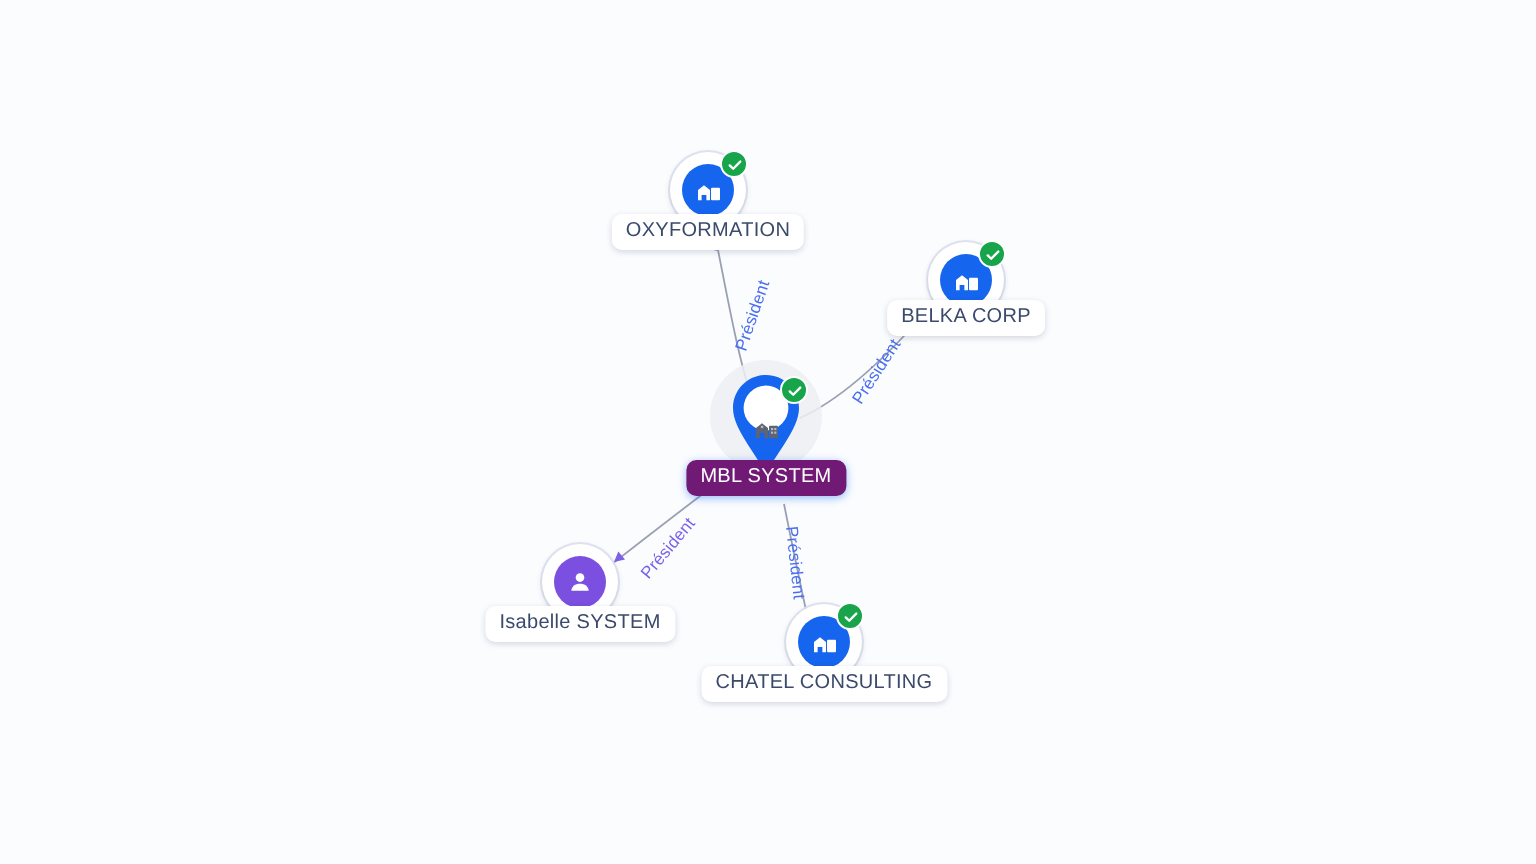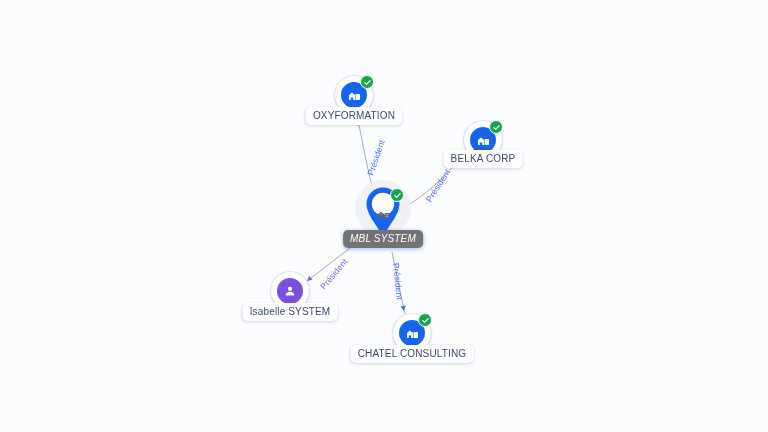--- a/index.html
+++ b/index.html
@@ -63,25 +63,24 @@
     background:#ffffff;
     color:#3b4a6b;
     font-size:10px;
     letter-spacing:.15px;
     padding:3px 7px 4px;
     border-radius:5px;
     white-space:nowrap;
     box-shadow:0 1px 3px rgba(30,45,90,.18);
   }
   .pill.selected{
-    background:#737373;
+    background:#701a75;
     color:#ffffff;
     font-weight:400;
     box-shadow:0 1px 4px rgba(21,101,239,.45);
-    font-style:italic;
   }
 
   
   .halo{
     position:absolute;
     width:56px;height:56px;border-radius:50%;
     background:#eceef3;
     opacity:.85;
   }
   .pin{position:absolute;width:44px;height:56px;}
@@ -160,21 +159,21 @@
             </svg>
           </div>
         </div>
         <div class="badge" style="right: -1px; top: -1px;">
           <svg width="9" height="9" viewBox="0 0 24 24" aria-hidden="true">
             <path d="M5 12.6 9.6 17 19 7.4" fill="none" stroke="#ffffff" stroke-width="3.2" stroke-linecap="round" stroke-linejoin="round"></path>
           </svg>
         </div>
         <div class="pill" style="top: 29px; left: 50%; transform: translateX(-50%);">BELKA CORP</div>
       </div>
-      <div class="node" style="left: 393px; top: 314px; width: 38px; height: 38px;">
+      <div class="node" style="left: 393px; top: 302px; width: 38px; height: 38px;">
         <div class="ring">
           <div class="disc company">
             <svg width="15" height="15" viewBox="0 0 24 24" aria-hidden="true">
               <path fill="#ffffff" d="M3.2 11.1 8 7.3l4.8 3.8v8.2H9.9v-4.1H6.1v4.1H3.2z"></path>
               <rect x="13.6" y="9.4" width="7.2" height="9.9" rx="0.8" fill="#ffffff"></rect>
               <rect x="15.2" y="11.2" width="1.7" height="1.7" fill="#ffffff" opacity=".55"></rect>
               <rect x="17.8" y="11.2" width="1.7" height="1.7" fill="#ffffff" opacity=".55"></rect>
               <rect x="15.2" y="14.1" width="1.7" height="1.7" fill="#ffffff" opacity=".55"></rect>
               <rect x="17.8" y="14.1" width="1.7" height="1.7" fill="#ffffff" opacity=".55"></rect>
               <rect x="7.1" y="9.4" width="1.9" height="1.9" fill="#ffffff" opacity=".55"></rect>

